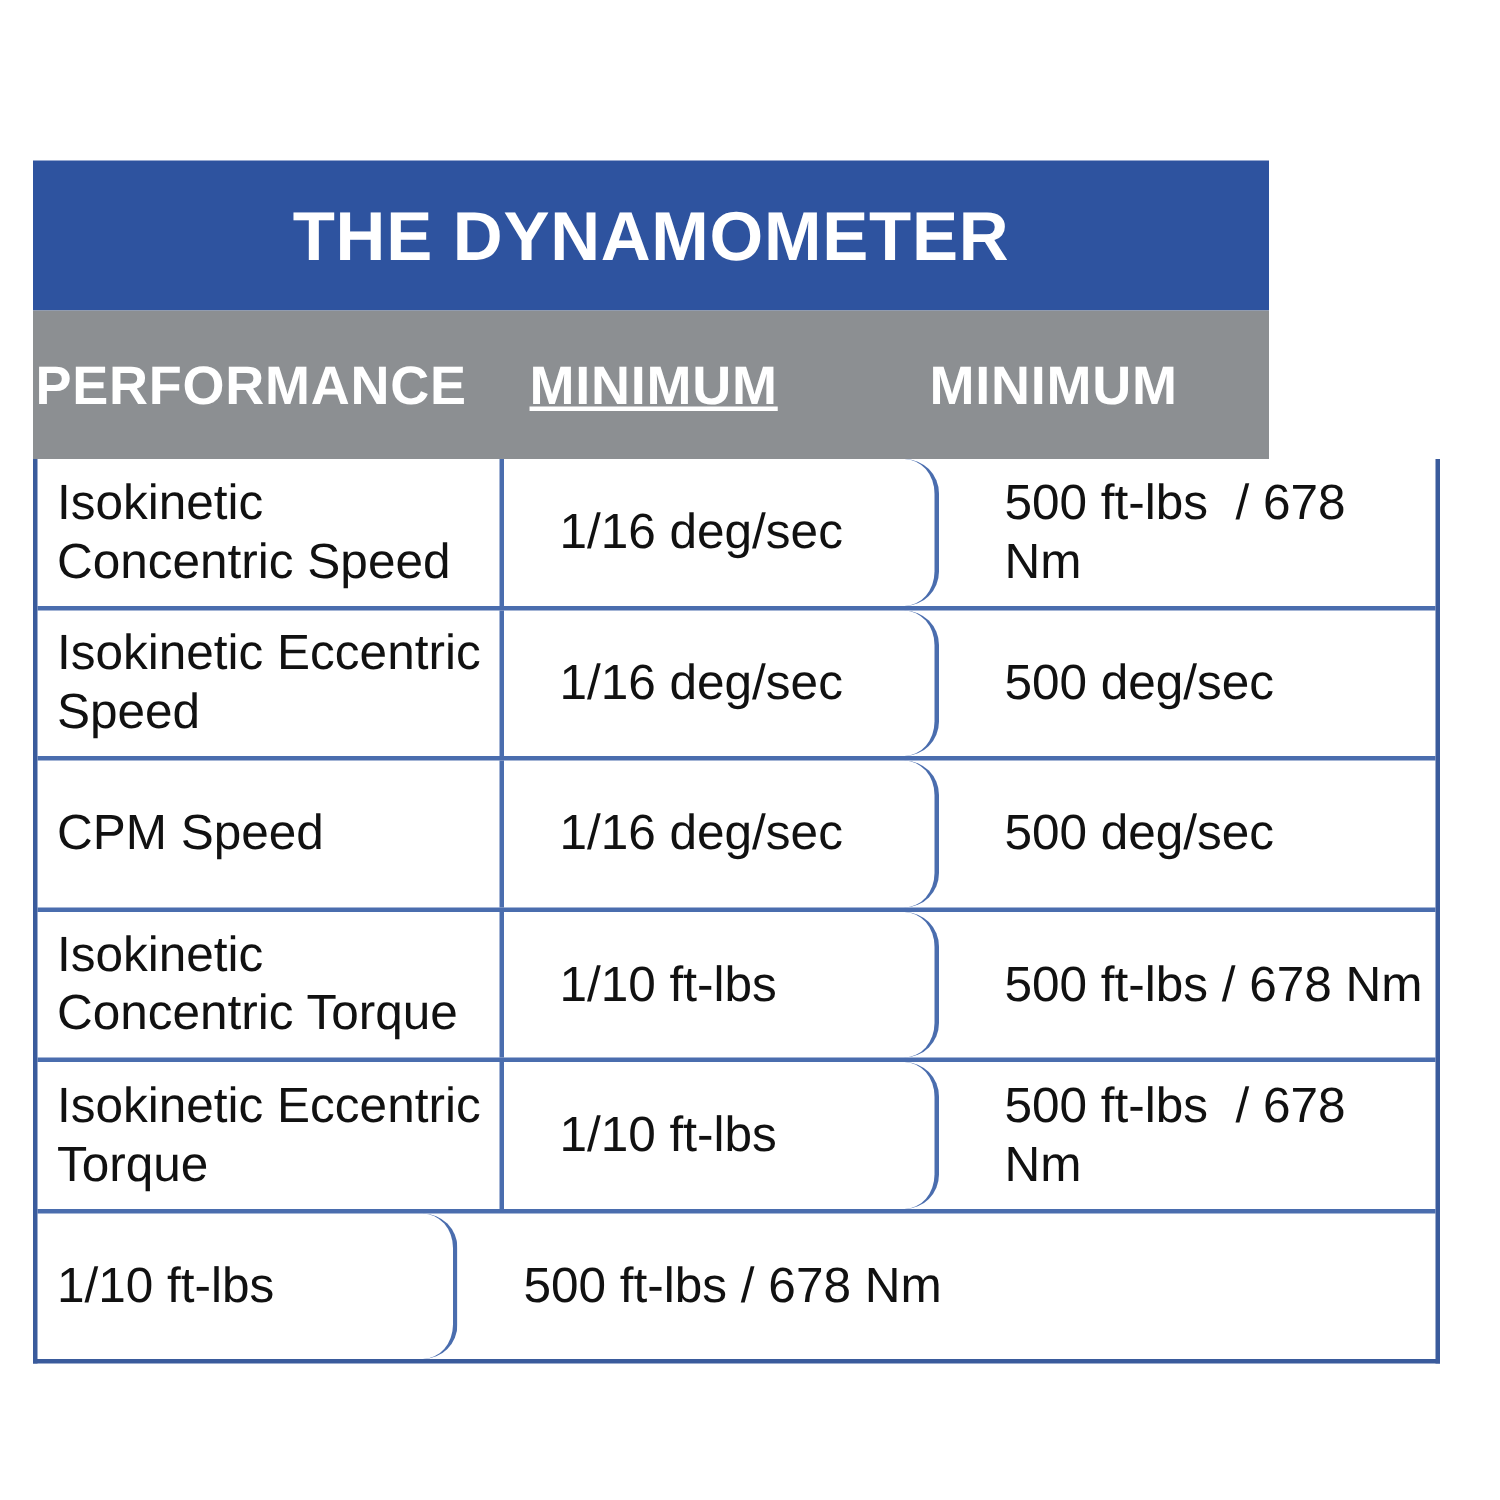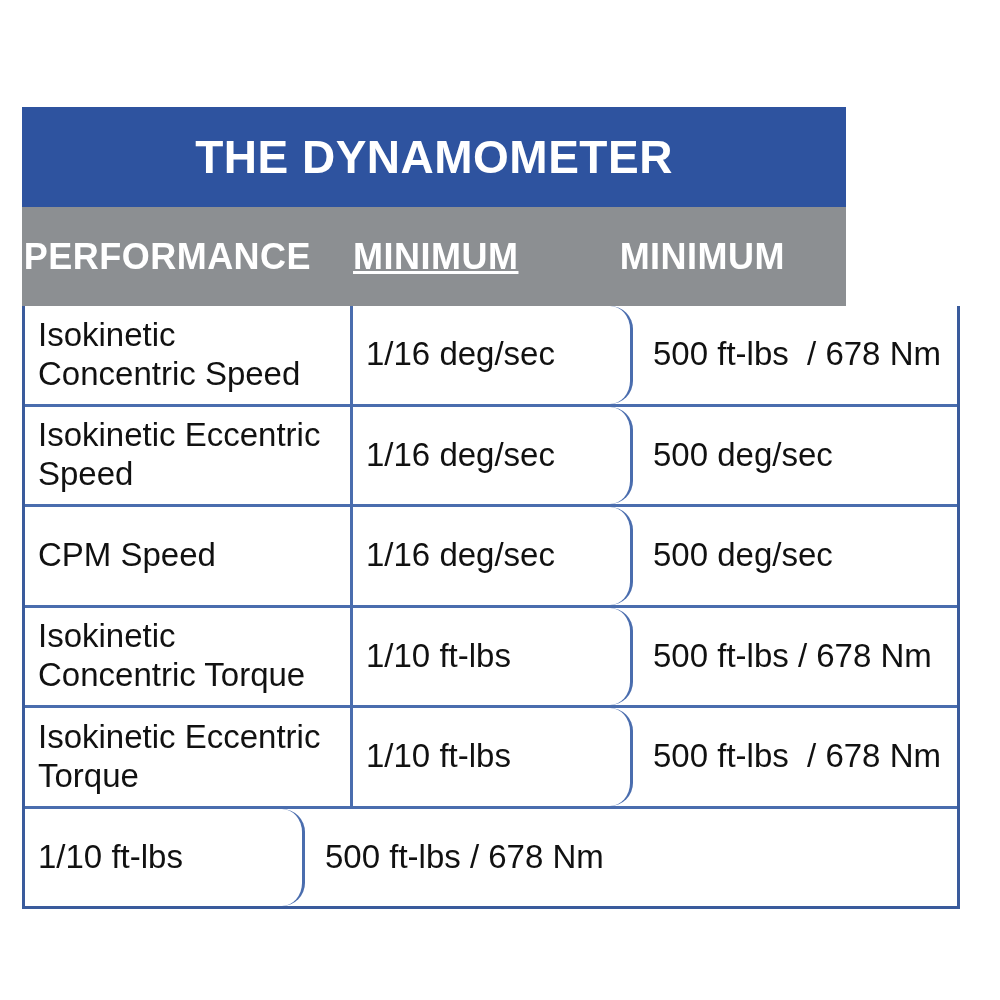--- a/index.html
+++ b/index.html
@@ -58,20 +58,21 @@
     width: 938px;
     box-sizing: border-box;
     border: 3px solid #3a5b9c;
     border-top: none;
     background: #ffffff;
   }
   .grid-row {
     display: flex;
     height: 97.5px;
     border-bottom: 3px solid #4a6dae;
+    gap: 24px;
   }
   .grid-row:last-child { border-bottom: none; }
   .grid-cell {
     box-sizing: border-box;
     display: flex;
     align-items: center;
     padding-left: 13px;
     padding-right: 6px;
     color: #111111;
     font-size: 33px;

